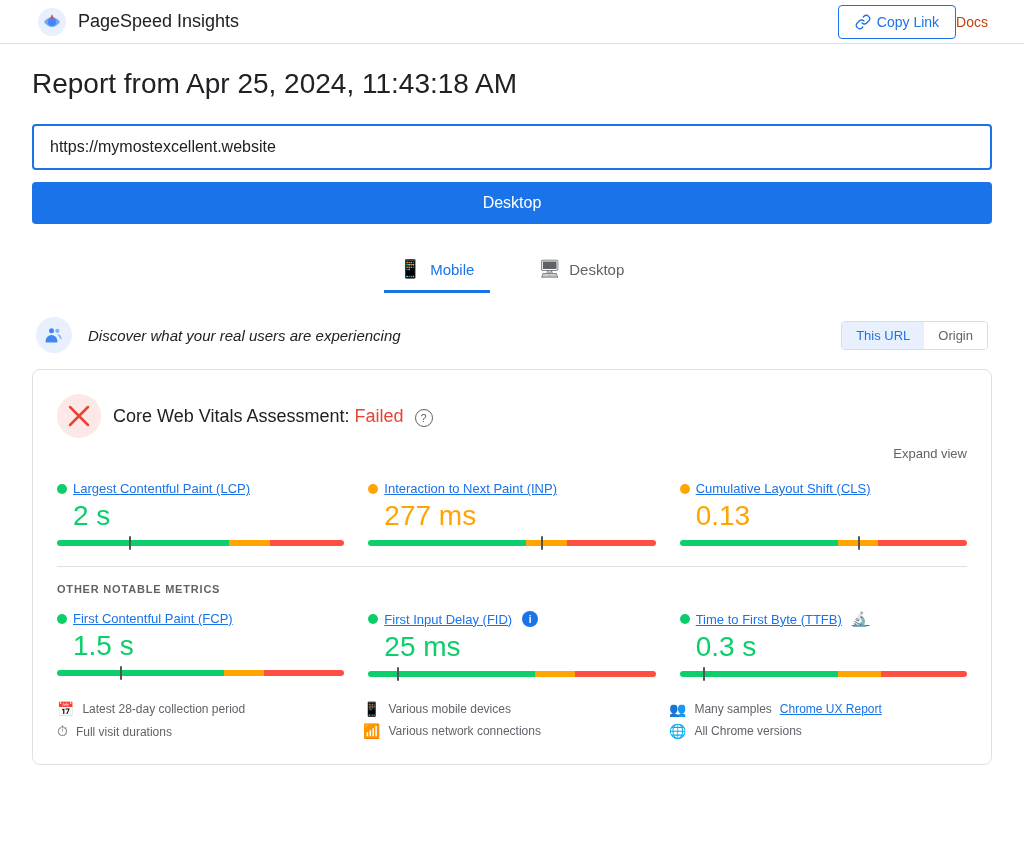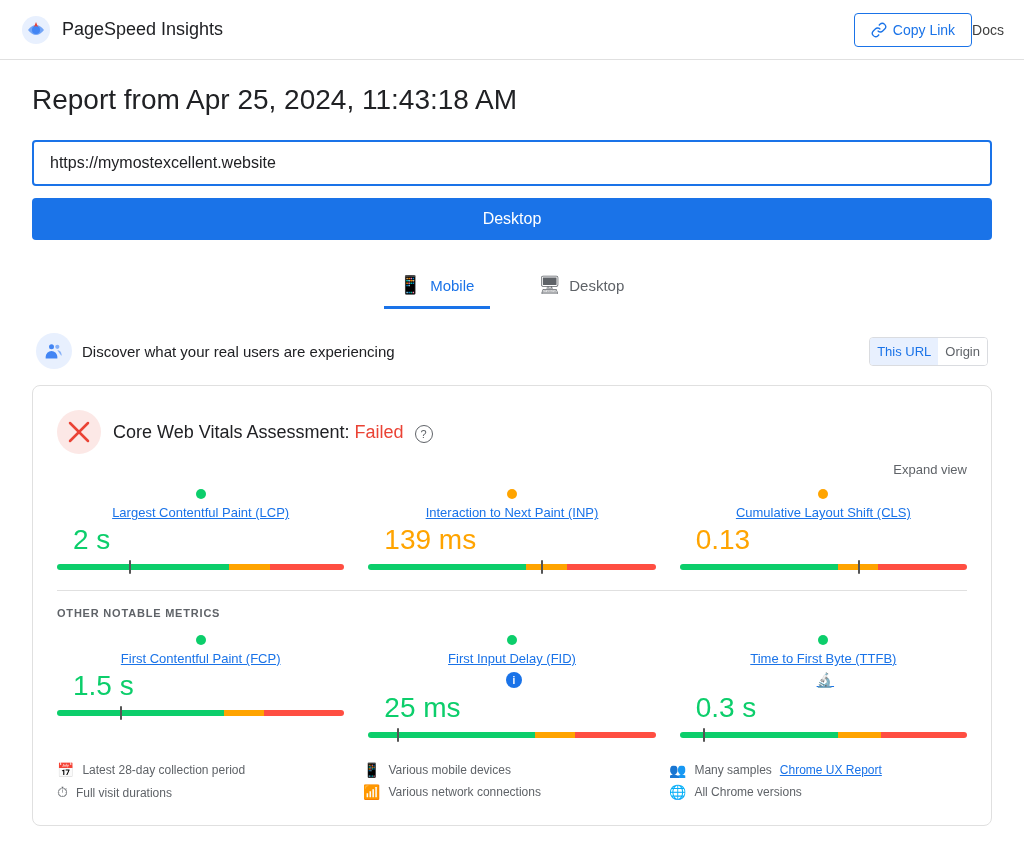--- a/index.html
+++ b/index.html
@@ -1,33 +1,33 @@
 <!DOCTYPE html>
 <html><head>
   <meta charset="utf-8">
   <style>
     * { box-sizing: border-box; margin: 0; padding: 0; }
     body { font-family: 'Google Sans', Arial, sans-serif; background: #fff; color: #202124; font-size: 14px; }
 
     
     .header {
       display: flex; align-items: center; justify-content: space-between;
-      padding: 10px 20px; border-bottom: 1px solid #e0e0e0; height: 60px;
+      padding: 10px 36px; border-bottom: 1px solid #e0e0e0; height: 44px;
     }
     .header-left { display: flex; align-items: center; gap: 10px; }
     .logo-icon { width: 32px; height: 32px; }
     .app-title { font-size: 18px; font-weight: 400; color: #202124; }
     .header-right { display: flex; align-items: center; }
     .copy-link-btn {
       display: flex; align-items: center; gap: 6px;
       border: 1px solid #1a73e8; border-radius: 4px;
       padding: 8px 16px; background: #fff; color: #1a73e8;
       font-size: 14px; cursor: pointer; font-weight: 500;
     }
-    .docs-link { color: #404040; font-size: 14px; font-weight: 500; text-decoration: none; cursor: pointer; }
+    .docs-link { color: #c2410c; font-size: 14px; font-weight: 500; text-decoration: none; cursor: pointer; }
 
     
     .main { padding: 24px 32px; max-width: 1024px; }
     .report-title { font-size: 28px; font-weight: 400; margin-bottom: 24px; color: #202124; }
 
     
     .url-row { display: flex; gap: 12px; margin-bottom: 24px; flex-direction: column; }
     .url-input {
       flex: 1; border: 2px solid #1a73e8; border-radius: 4px;
       padding: 12px 16px; font-size: 16px; outline: none; color: #202124;
@@ -46,57 +46,57 @@
       border-bottom: 3px solid transparent; color: #5f6368;
     }
     .tab.active { color: #1a73e8; border-bottom: 3px solid #1a73e8; font-weight: 500; }
     .tab-icon { font-size: 18px; }
 
     
     .users-section {
       display: flex; align-items: center; justify-content: space-between;
       margin-bottom: 16px; padding: 0 4px;
     }
-    .users-left { display: flex; align-items: center; gap: 10px; }
+    .users-left { display: flex; align-items: center; gap: 16px; font-style: italic; }
     .users-icon-circle {
       width: 36px; height: 36px; border-radius: 50%; background: #e8f0fe;
       display: flex; align-items: center; justify-content: center;
     }
     .users-text { font-size: 15px; color: #202124; font-weight: 500; }
     .url-origin-toggle { display: flex; border: 1px solid #dadce0; border-radius: 4px; overflow: hidden; }
     .url-origin-btn {
-      padding: 6px 7px; font-size: 13px; cursor: pointer; background: #fff; border: none;
+      padding: 6px 14px; font-size: 13px; cursor: pointer; background: #fff; border: none;
       color: #5f6368;
     }
     .url-origin-btn.active { background: #e8f0fe; color: #1a73e8; font-weight: 500; }
 
     
     .card {
       border: 1px solid #e0e0e0; border-radius: 8px;
       padding: 24px; margin-bottom: 16px;
     }
 
     
     .cwv-header { display: flex; align-items: center; gap: 12px; margin-bottom: 8px; }
     .cwv-icon {
       width: 44px; height: 44px; border-radius: 50%; background: #fce8e6;
       display: flex; align-items: center; justify-content: center; font-size: 18px;
     }
     .cwv-status-failed { color: #ea4335; }
     .cwv-info { display: inline-flex; align-items: center; justify-content: center;
       width: 18px; height: 18px; border-radius: 50%; border: 1px solid #5f6368;
       font-size: 11px; color: #5f6368; margin-left: 6px; cursor: pointer; }
-    .expand-view { text-align: right; color: #5f6368; font-size: 13px; cursor: pointer; margin-bottom: 12px; }
+    .expand-view { text-align: right; color: #5f6368; font-size: 13px; cursor: pointer; margin-bottom: 20px; }
 
     
     .metrics-grid { display: grid; grid-template-columns: 1fr 1fr 1fr; gap: 24px; margin-bottom: 16px; }
     .metric-item {}
     .metric-label {
       font-size: 13px; color: #1a73e8; text-decoration: underline; cursor: pointer;
-      display: flex; align-items: center; gap: 6px; margin-bottom: 4px; flex-direction: column;
+      display: flex; align-items: center; gap: 6px; margin-bottom: 4px;
     }
     .metric-dot {
       width: 10px; height: 10px; border-radius: 50%; display: inline-block; flex-shrink: 0;
     }
     .dot-green { background: #0cce6b; }
     .dot-orange { background: #ffa400; }
     .metric-value {
       font-size: 28px; font-weight: 400; margin-bottom: 8px; margin-left: 16px;
     }
     .val-green { color: #0cce6b; }
@@ -231,21 +231,21 @@
           </div>
           <div class="bar-needle" style="left:25%"></div>
         </div>
       </div>
 
       <div class="metric-item">
         <div class="metric-label">
           <span class="metric-dot dot-orange"></span>
           <span>Interaction to Next Paint (INP)</span>
         </div>
-        <div class="metric-value val-orange">139 ms</div>
+        <div class="metric-value val-orange">277 ms</div>
         <div class="progress-bar">
           <div class="bar-segments">
             <div class="seg-green" style="width:55%"></div>
             <div class="seg-orange" style="width:14%"></div>
             <div class="seg-red" style="width:31%"></div>
           </div>
           <div class="bar-needle" style="left:60%"></div>
         </div>
       </div>
 

